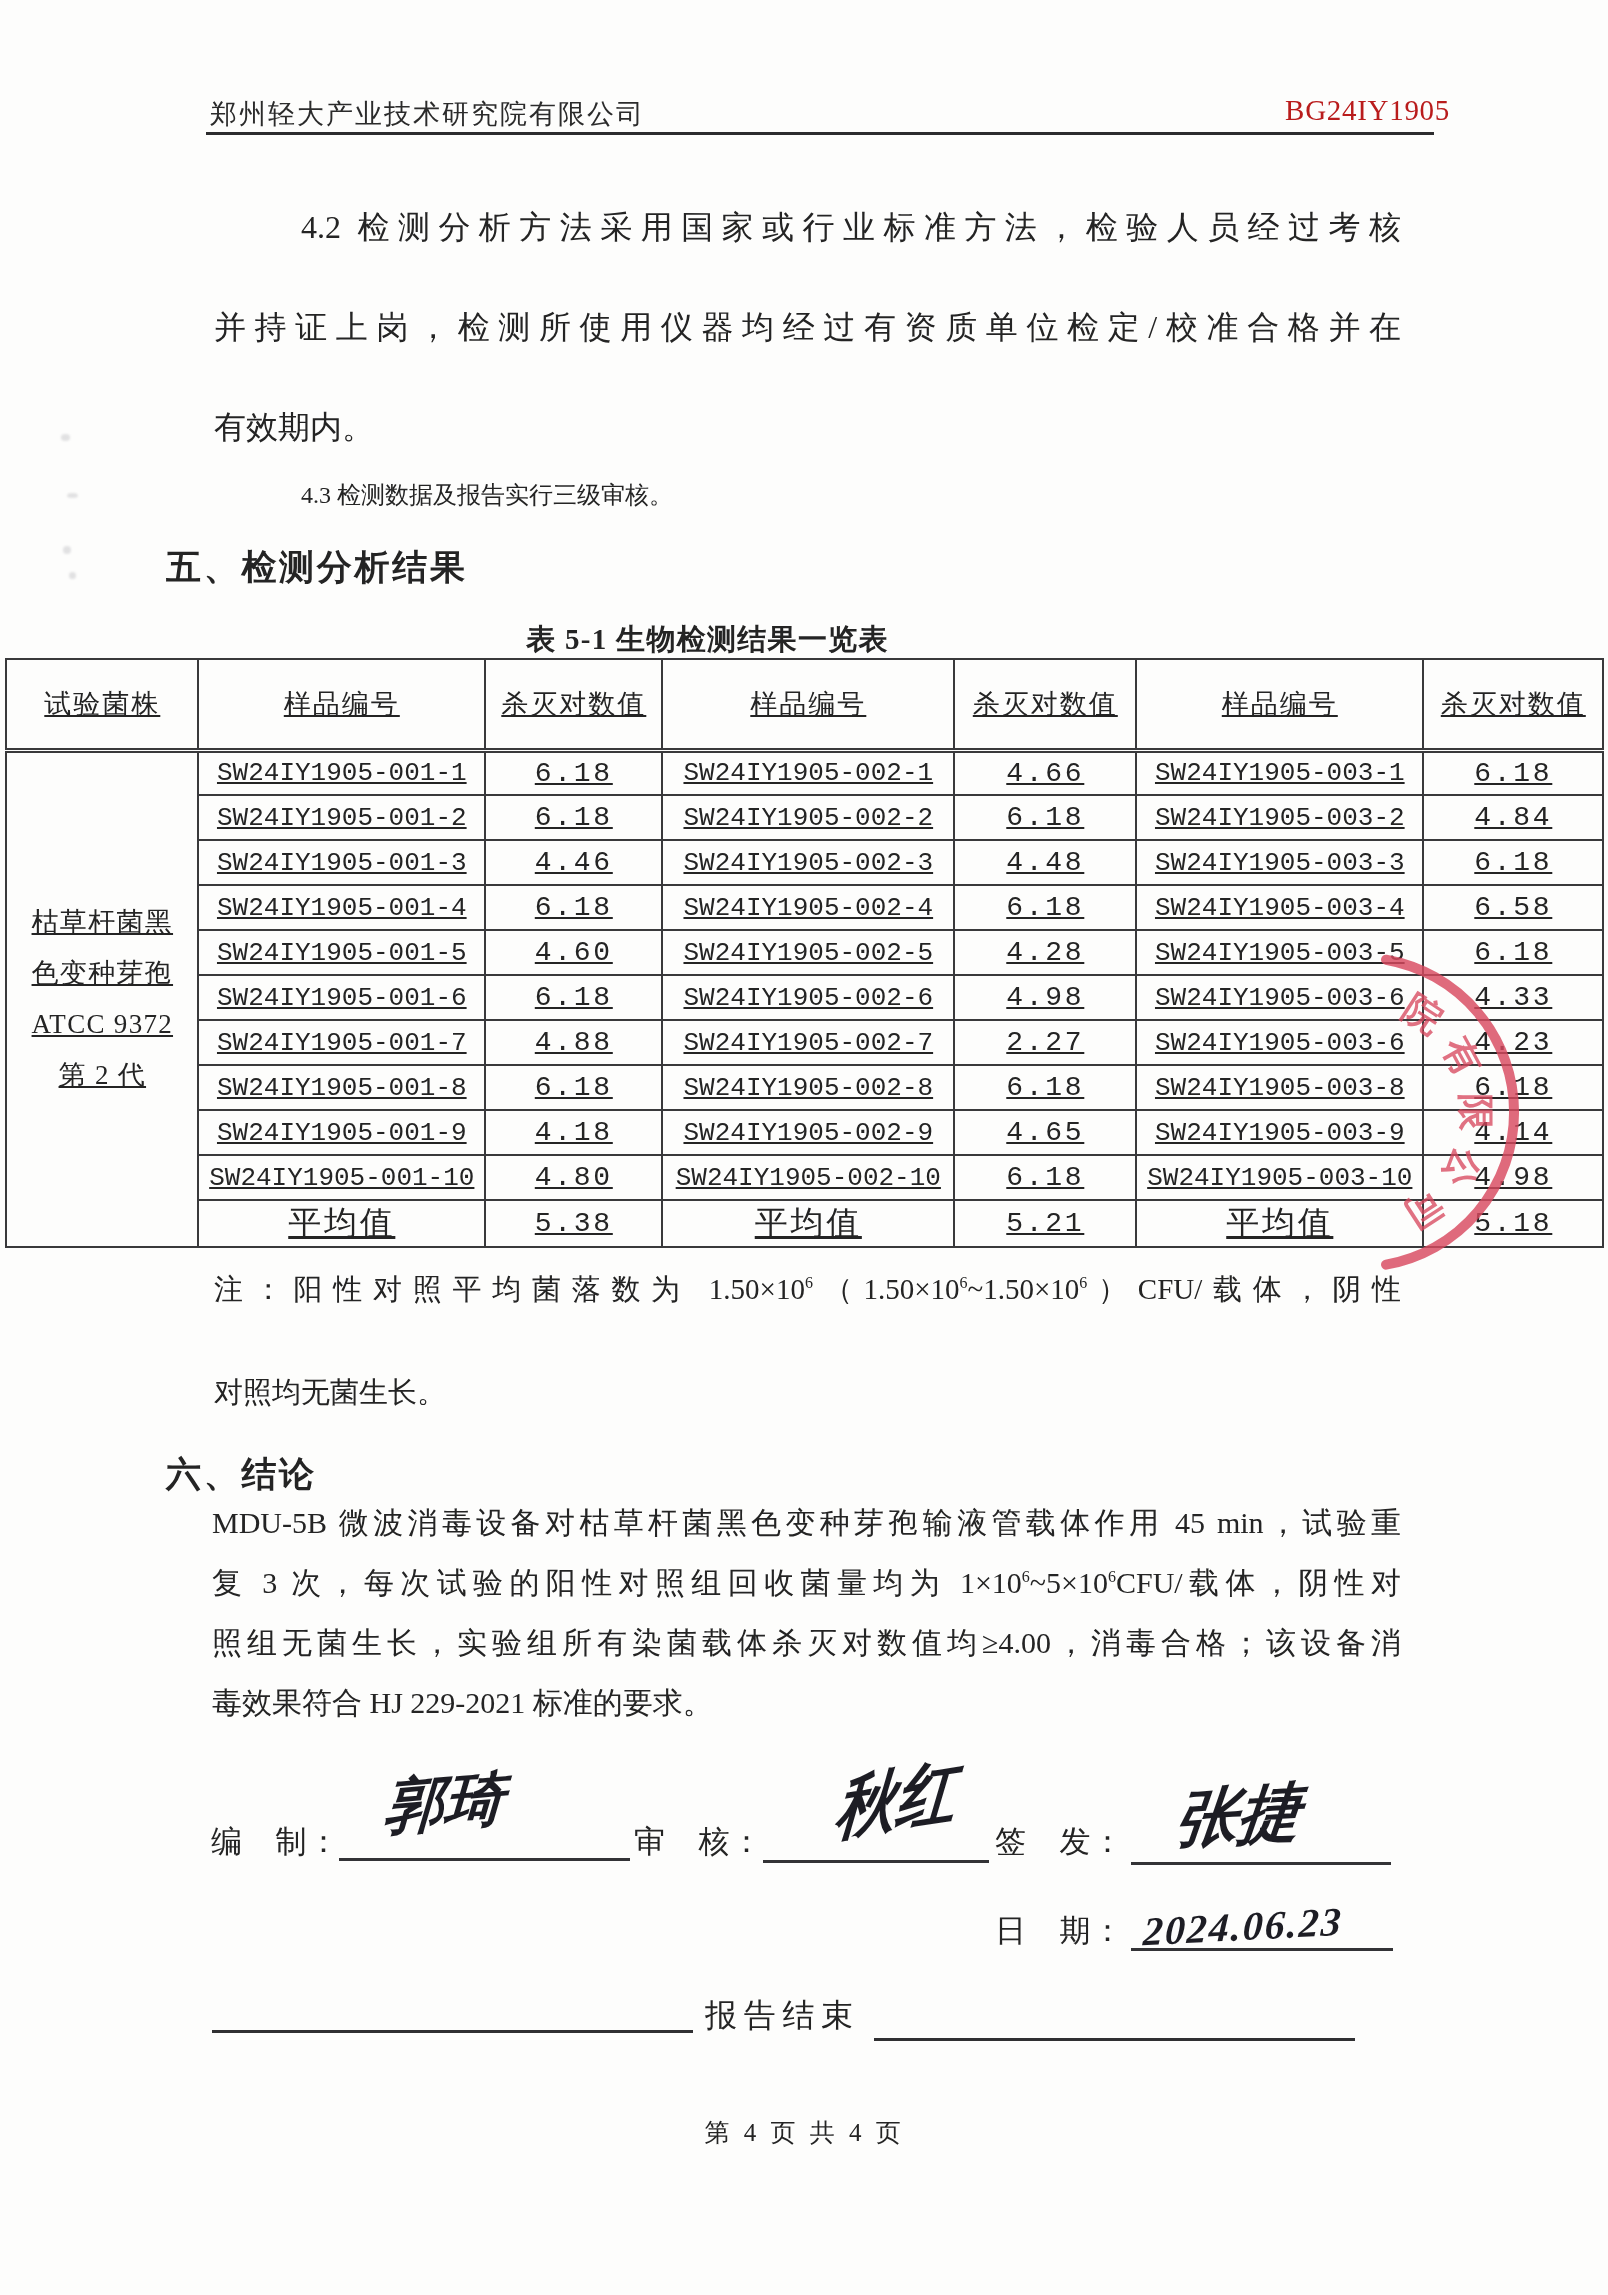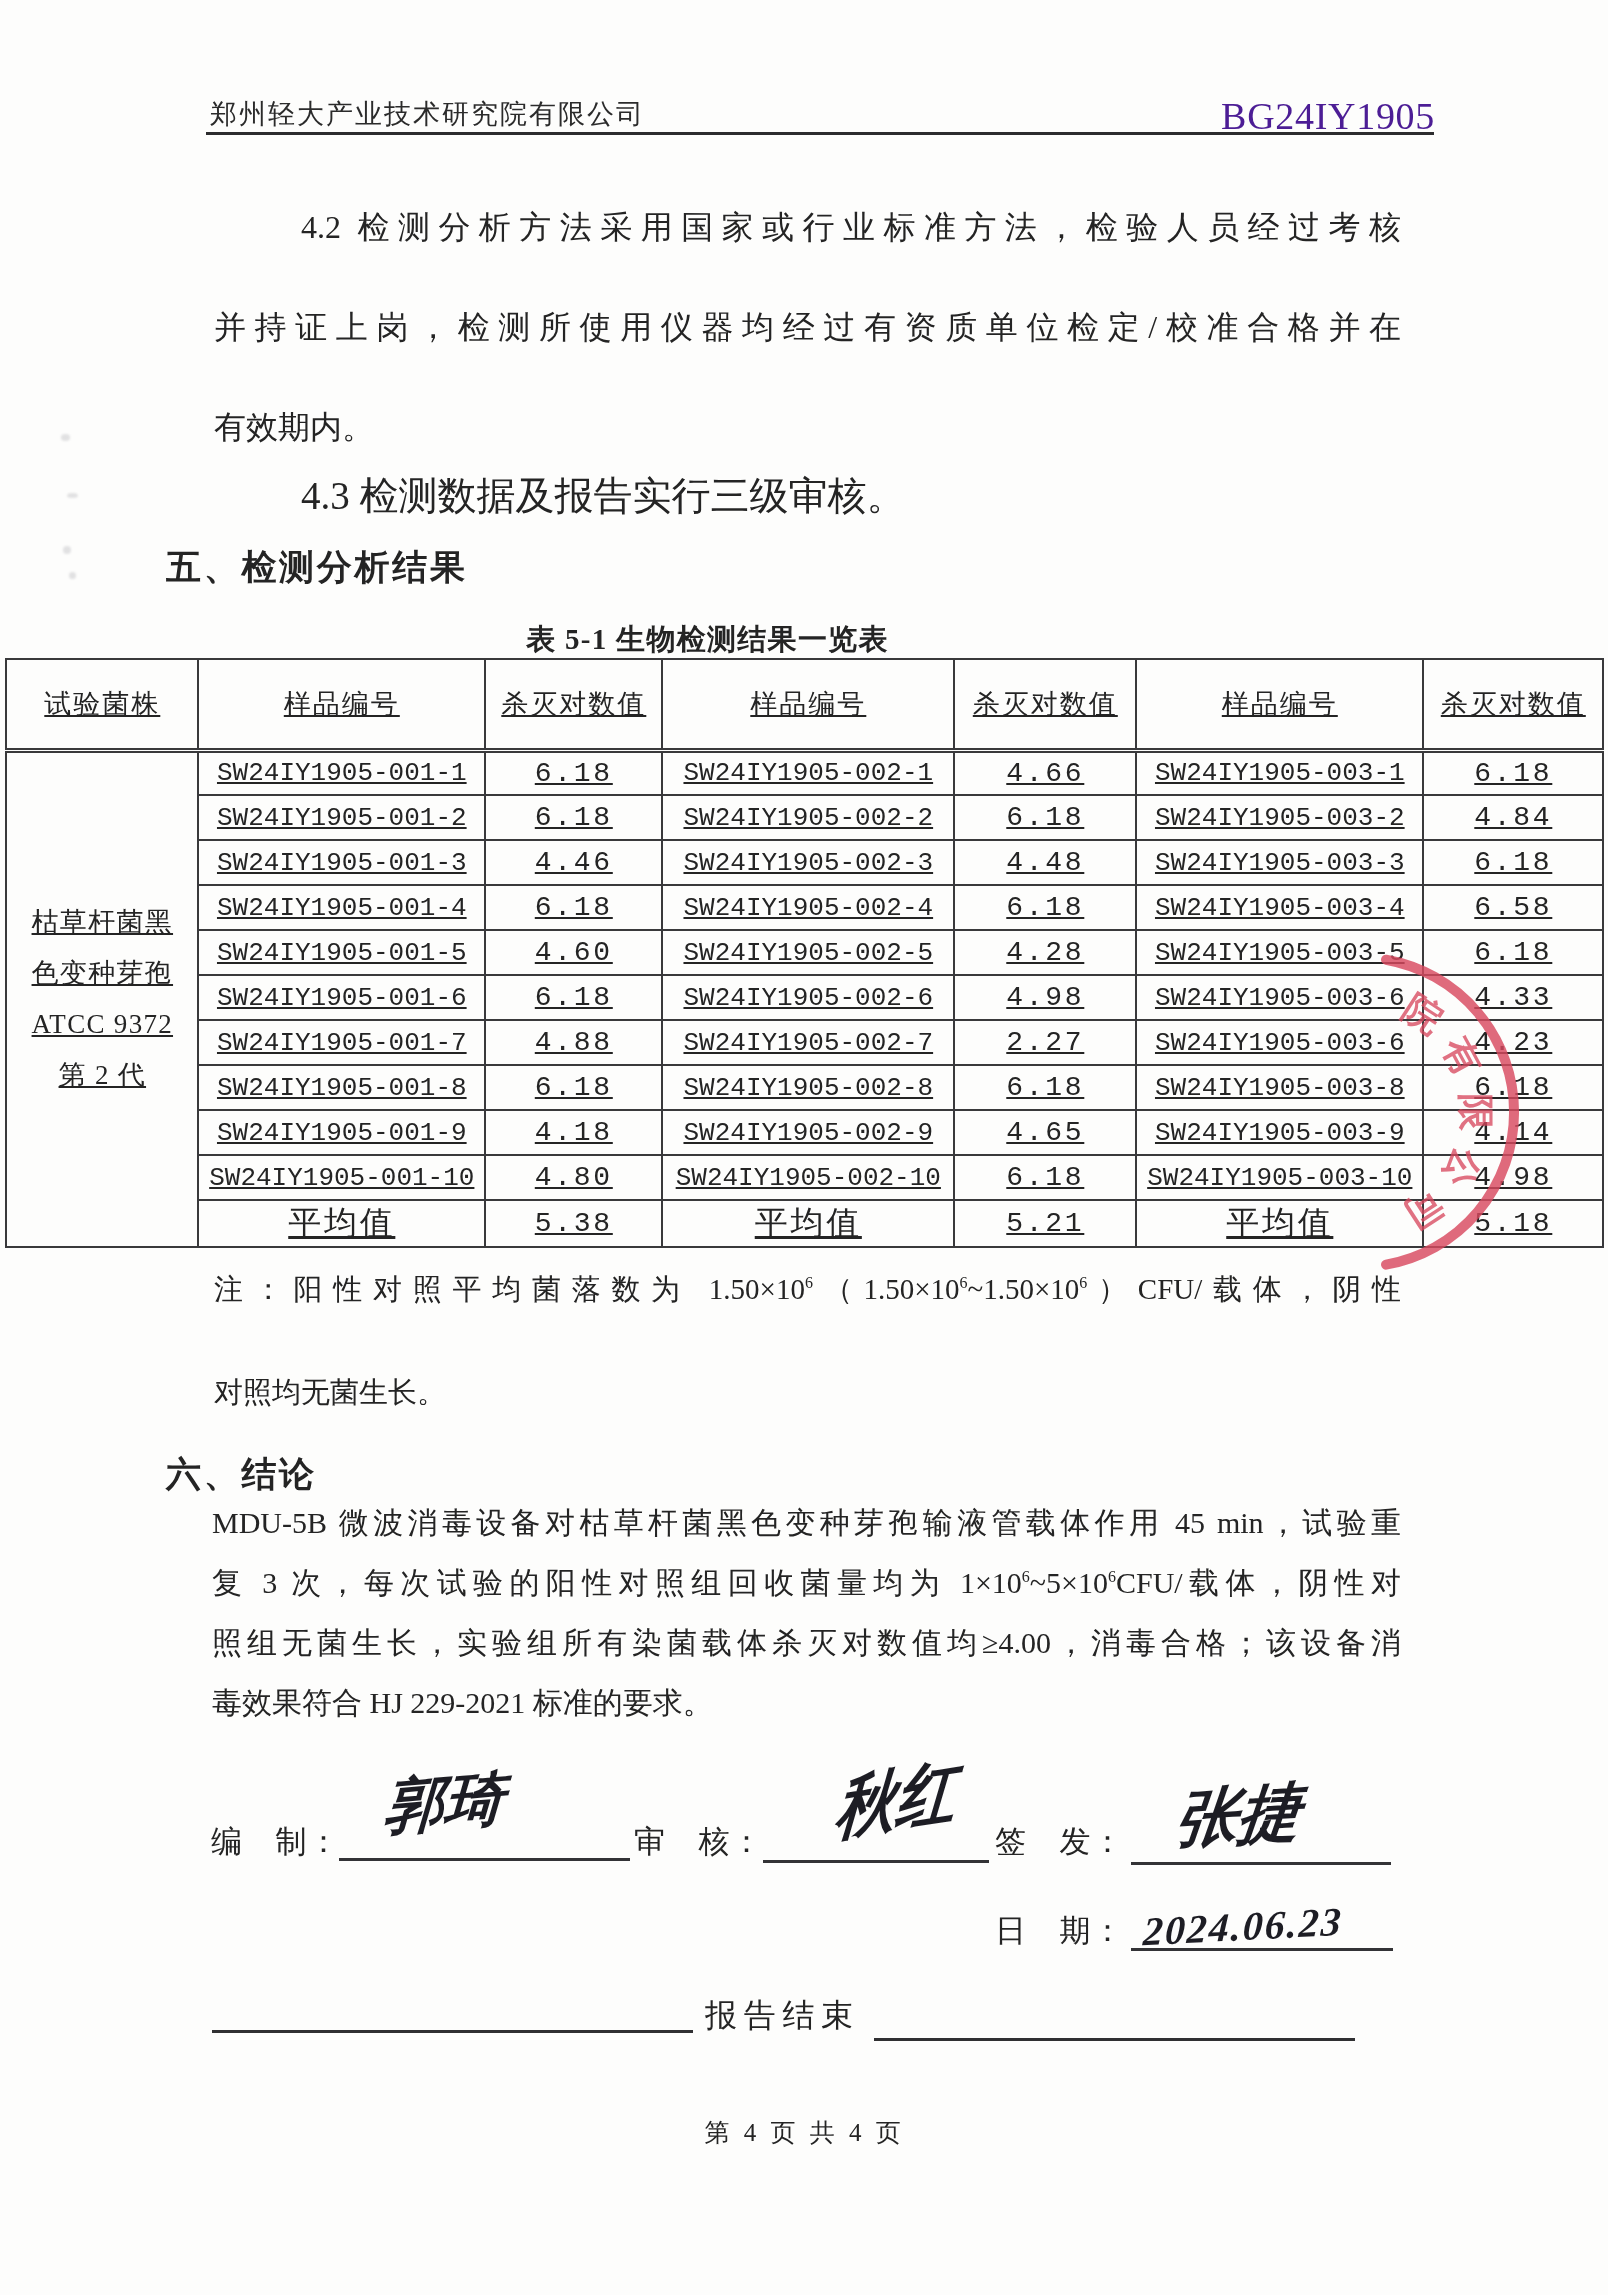--- a/index.html
+++ b/index.html
@@ -1,25 +1,25 @@
 <!DOCTYPE html>
 <html style="font-size:10.7px"><head>
 <meta charset="utf-8">
 <style>
   html,body{margin:0;padding:0;}
   body{width:1609px;height:2295px;background:#ffffff;font-family:"Liberation Serif","DejaVu Serif",serif;color:#242424;}
   .page{position:relative;width:1609px;height:2295px;background:#fdfdfc;overflow:hidden;padding-left:16px;}
   .abs{position:absolute;}
   
   .company{left:210px;top:96px;font-size:27px;letter-spacing:2px;color:#2b2b2b;}
-  .report-no{right:190px;top:94px;font-size:38px;letter-spacing:0.7px;color:#4c1d95;}
+  .report-no{right:175px;top:94px;font-size:29px;letter-spacing:0.7px;color:#b91c1c;}
   .header-rule{left:206px;top:132px;width:1228px;height:3.3px;background:#2c2c2e;}
   
   .p42{left:214px;top:177px;width:1187px;font-size:32px;line-height:100px;}
-  .p43{left:214px;top:478px;width:1187px;font-size:39px;line-height:35px;}
+  .p43{left:214px;top:478px;width:1187px;font-size:24px;line-height:35px;}
   .p43 .ln{padding-left:87px;}
   .ln.ind{padding-left:87px;}
   .ln.fill{text-align:justify;text-align-last:justify;}
   .h5,.h6{left:166px;font-size:35px;font-weight:bold;letter-spacing:2.7px;}
   .h5{top:544px;}
   .h6{top:1451px;}
   .tbl-title{left:0;top:620px;width:1609px;text-align:center;font-size:29px;font-weight:bold;letter-spacing:1.3px;transform:translateX(-97px);}
   
   .tblwrap{left:5.3px;top:658px;width:1598px;text-decoration:underline;}
   table{border-collapse:collapse;table-layout:fixed;width:1598px;}

